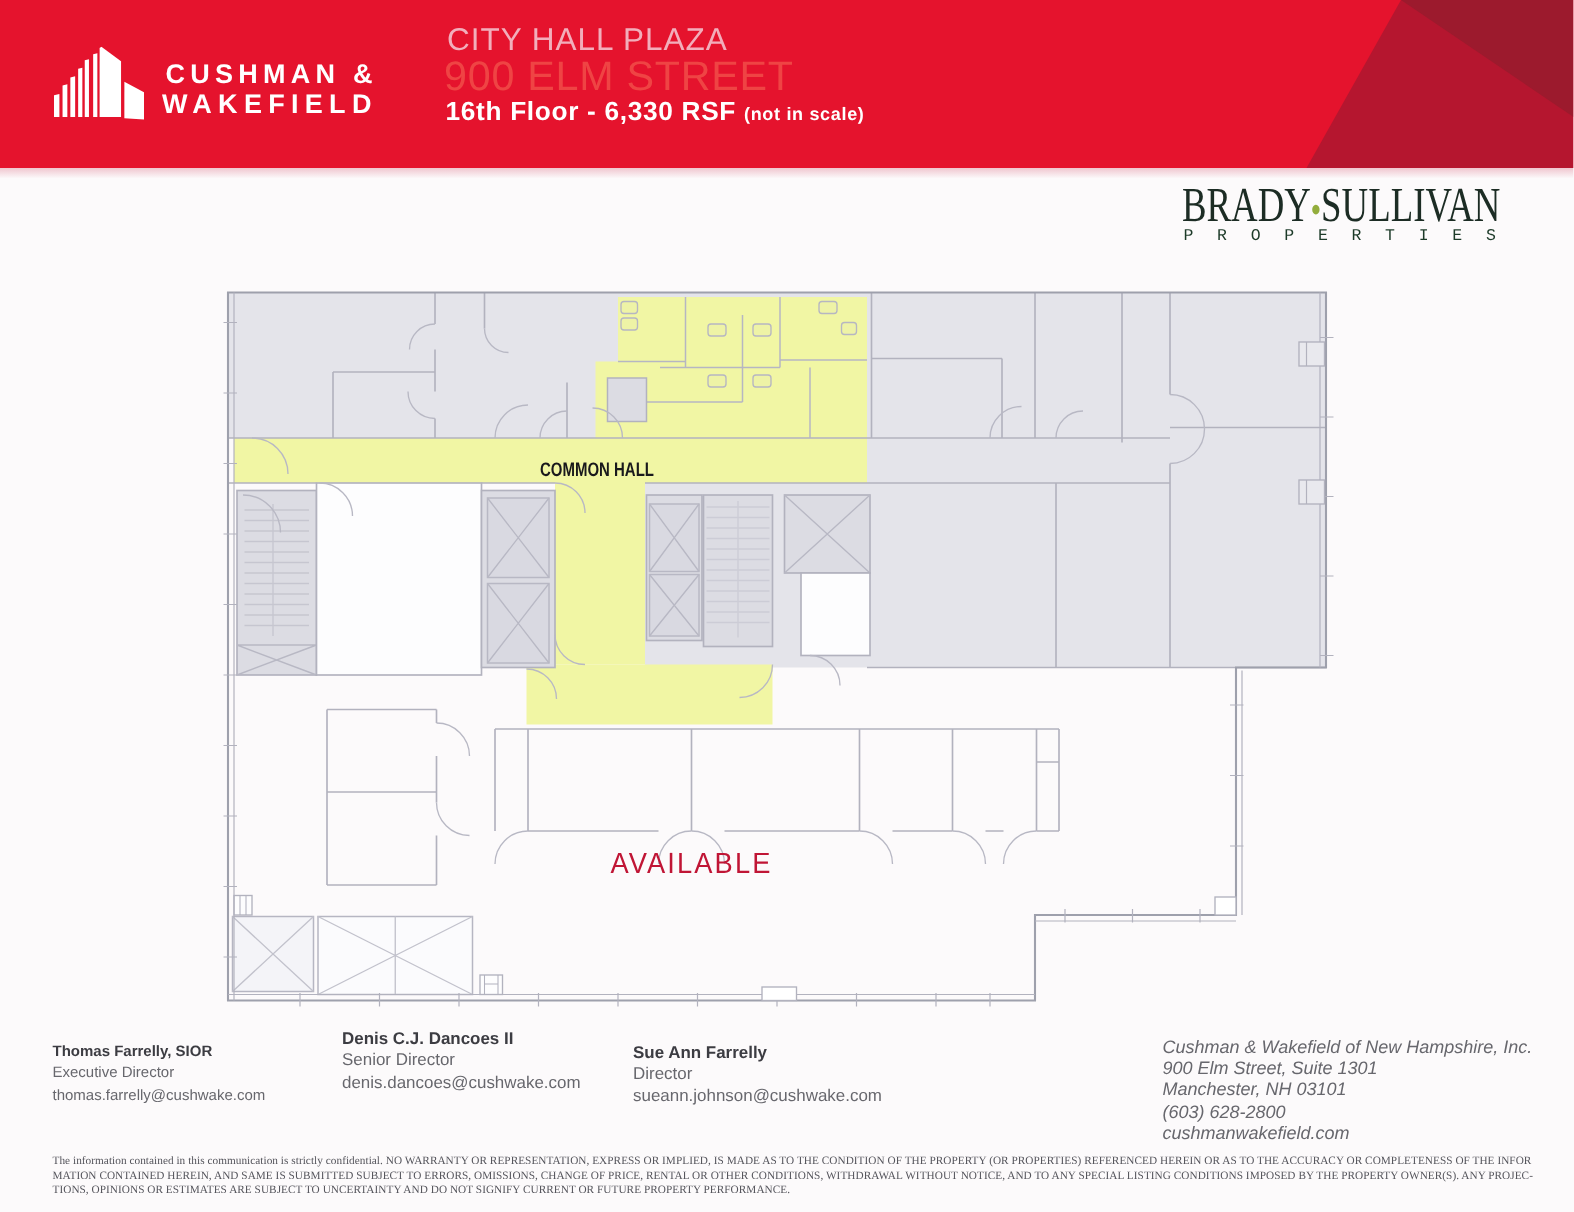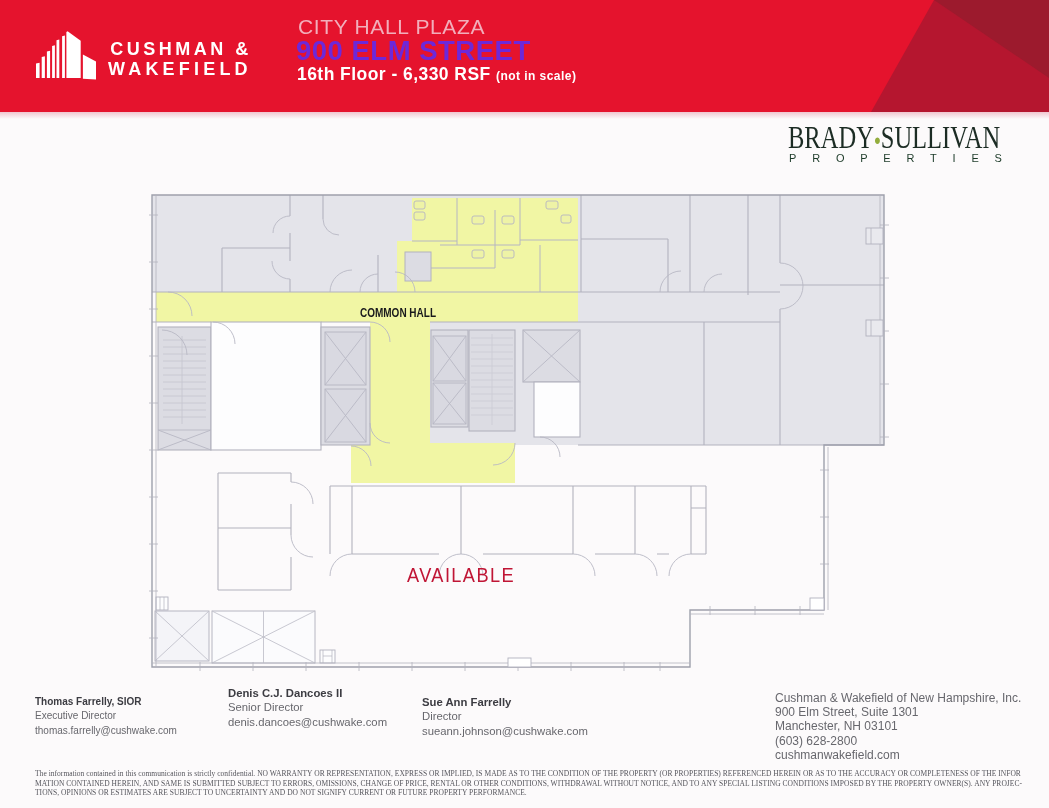--- a/index.html
+++ b/index.html
@@ -31,27 +31,27 @@
     <polygon points="26.1,47 26.1,5.2 28.9,4.5 28.9,47"></polygon>
     <polygon points="30.4,47 30.4,1 31.6,0.2 44.7,9.8 44.7,47"></polygon>
     <polygon points="46.9,47.8 46.9,23.5 60,30.5 60,48.6"></polygon>
   </g>
 </svg>
 
 <div class="abs" style="left:108px;top:40px;color:#ffffff;font-weight:bold;font-size:18px;letter-spacing:3.5px;line-height:19.5px;text-align:right;">CUSHMAN &amp;<br><span style="letter-spacing:4.2px;">WAKEFIELD</span></div>
 
 <div class="abs" style="left:298px;top:15px;color:#f2aebb;font-size:21px;letter-spacing:0.65px;">CITY HALL PLAZA</div>
 
-<div class="abs" style="left:296px;top:34.5px;color:#6d28d9;font-size:27.5px;font-weight:bold;letter-spacing:0.5px;">900 ELM STREET</div>
+<div class="abs" style="left:296px;top:34.5px;color:#ef4444;font-size:27.5px;font-weight:normal;letter-spacing:0.5px;">900 ELM STREET</div>
 
 <div class="abs" style="left:297px;top:64px;color:#ffffff;font-size:17.5px;font-weight:bold;letter-spacing:.45px;">16th Floor - 6,330 RSF <span style="font-size:12px;">(not in scale)</span></div>
 
 <div class="abs" style="left:788px;top:119px;font-family:'Liberation Serif',serif;color:#1c2c24;font-size:32.5px;white-space:nowrap;transform:scaleX(0.755);transform-origin:0 0;">BRADY<span style="color:#93ad3c;font-size:15px;vertical-align:3px;">●</span>SULLIVAN</div>
 
-<div class="abs" style="left:789px;top:152px;font-family:Liberation Sans, sans-serif;color:#1c3a28;font-size:11px;letter-spacing:15.8px;white-space:nowrap;">PROPERTIES</div>
+<div class="abs" style="left:789px;top:152px;font-family:Liberation Mono, monospace;color:#1c3a28;font-size:11px;letter-spacing:15.8px;white-space:nowrap;">PROPERTIES</div>
 
 <svg id="plan" class="abs" style="left:148px;top:190px;" width="744" height="482" viewBox="148 190 744 482">
 <g fill="none" stroke-linecap="butt">
 
 <g>
         <rect x="152" y="195" width="732" height="97" fill="#e4e4ea"></rect>
       </g>
 
 <g>
         <rect x="578" y="292" width="306" height="153" fill="#e4e4ea"></rect>
@@ -275,15 +275,15 @@
 
 </g>
 </svg>
 
 <div class="abs" style="left:35px;top:695px;font-size:10px;line-height:14.4px;color:#67676d;"><span style="font-weight:bold;color:#3c3c42;">Thomas Farrelly, SIOR</span><br>Executive Director<br>thomas.farrelly@cushwake.com</div>
 
 <div class="abs" style="left:228px;top:686px;font-size:11.3px;line-height:14.4px;color:#67676d;"><span style="font-weight:bold;color:#3c3c42;">Denis C.J. Dancoes II</span><br>Senior Director<br>denis.dancoes@cushwake.com</div>
 
 <div class="abs" style="left:422px;top:695px;font-size:11.3px;line-height:14.4px;color:#67676d;"><span style="font-weight:bold;color:#3c3c42;">Sue Ann Farrelly</span><br>Director<br>sueann.johnson@cushwake.com</div>
 
-<div class="abs" style="left:775px;top:691px;font-size:12px;line-height:14.2px;color:#67676d;">Cushman &amp; Wakefield of New Hampshire, Inc.<br>900 Elm Street, Suite 1301<br>Manchester, NH 03101<br>(603) 628-2800<br>cushmanwakefield.com</div>
+<div class="abs" style="left:775px;top:691px;font-size:12px;line-height:14.2px;color:#67676d;font-style:italic;">Cushman &amp; Wakefield of New Hampshire, Inc.<br>900 Elm Street, Suite 1301<br>Manchester, NH 03101<br>(603) 628-2800<br>cushmanwakefield.com</div>
 
 <div class="abs" style="left:35px;top:769px;font-family:'Liberation Serif',serif;font-size:7.5px;line-height:9.55px;color:#55555c;letter-spacing:.03px;white-space:nowrap;">The information contained in this communication is strictly confidential. NO WARRANTY OR REPRESENTATION, EXPRESS OR IMPLIED, IS MADE AS TO THE CONDITION OF THE PROPERTY (OR PROPERTIES) REFERENCED HEREIN OR AS TO THE ACCURACY OR COMPLETENESS OF THE INFOR<br>MATION CONTAINED HEREIN, AND SAME IS SUBMITTED SUBJECT TO ERRORS, OMISSIONS, CHANGE OF PRICE, RENTAL OR OTHER CONDITIONS, WITHDRAWAL WITHOUT NOTICE, AND TO ANY SPECIAL LISTING CONDITIONS IMPOSED BY THE PROPERTY OWNER(S). ANY PROJEC-<br>TIONS, OPINIONS OR ESTIMATES ARE SUBJECT TO UNCERTAINTY AND DO NOT SIGNIFY CURRENT OR FUTURE PROPERTY PERFORMANCE.</div>
 
 </body></html>

